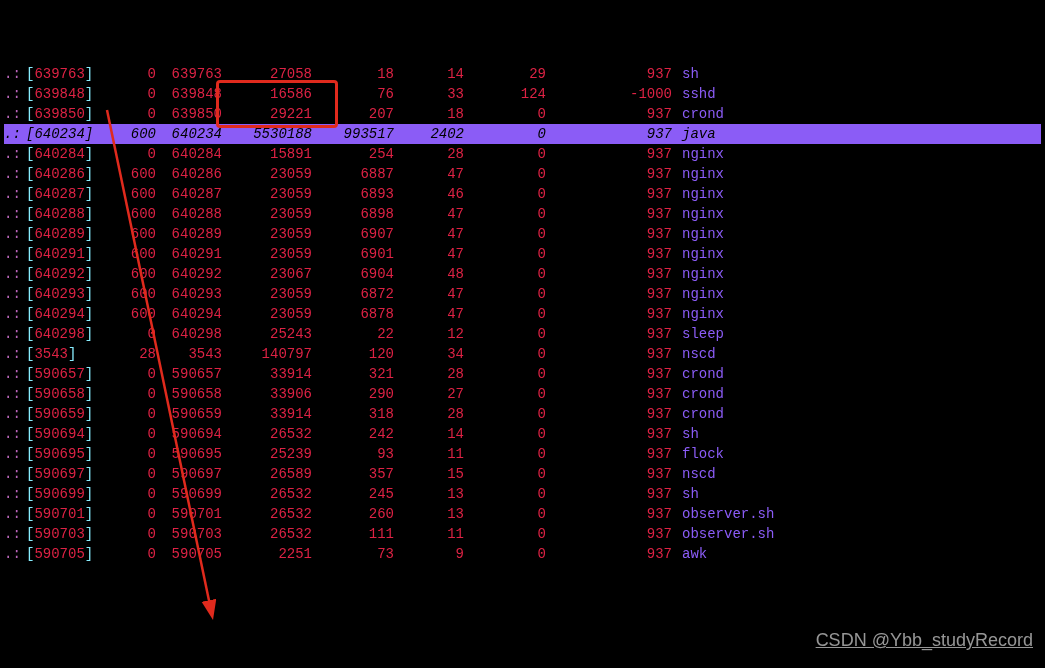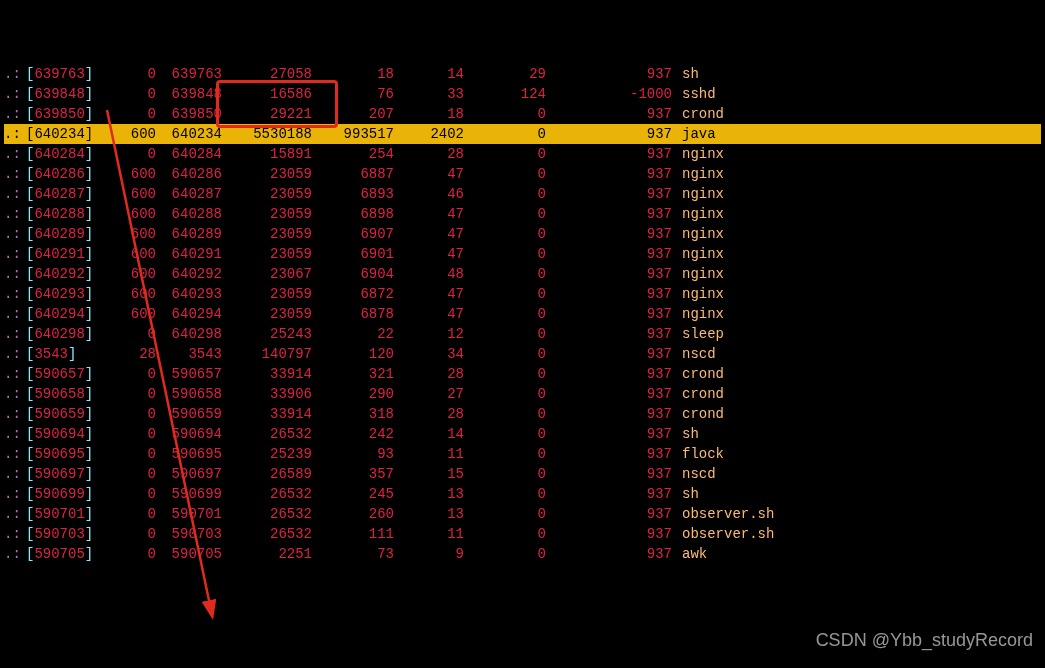--- a/index.html
+++ b/index.html
@@ -18,25 +18,26 @@
   }
   .term {
     padding: 4px 4px;
     white-space: pre;
   }
   .row { height: 20px; }
   .hdrP  { color: #eee; } 
   .pbr   { color: #8ef; } 
   .pid   { color: #d24; } 
   .col   { color: #d24; } 
-  .name  { color: #fdba74; }
+  .name  { color: #8b5cf6; }
   .prefix { color:#b6b; } 
   .hl {
-    background: #eab308;
+    background: #8b5cf6;
     color: #000 !important;
+    font-style: italic;
   }
   .hl .pbr, .hl .pid, .hl .col, .hl .name, .hl .prefix { color:#000 !important; }
   .redbox {
     position:absolute;
     border: 3px solid #e02a1d;
     border-radius: 4px;
     pointer-events:none;
   }
   .arrow {
     position:absolute;
@@ -44,20 +45,21 @@
   }
   .watermark {
     position:absolute;
     right: 12px;
     bottom: 18px;
     color:#c8c8c8;
     font-family: "Helvetica Neue", Arial, sans-serif;
     font-size: 18px;
     opacity: 0.75;
     pointer-events:none;
+    text-decoration:underline;
   }
   
   .cPre   { display:inline-block; width: 22px; }
   .cPid   { display:inline-block; width: 66px; text-align:left;  }
   .cBr    { display:inline-block; width: 10px; }
   .cUid   { display:inline-block; width: 54px; text-align:right; }
   .cTgid  { display:inline-block; width: 66px; text-align:right; }
   .cVm    { display:inline-block; width: 90px; text-align:right; }
   .cRss   { display:inline-block; width: 82px; text-align:right; }
   .cPtes  { display:inline-block; width: 70px; text-align:right; }

